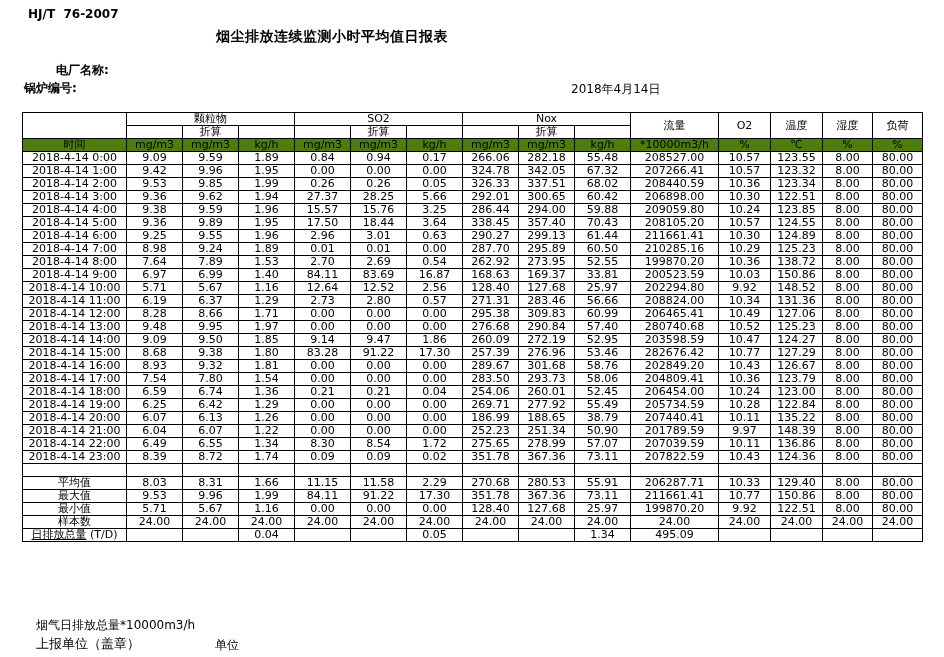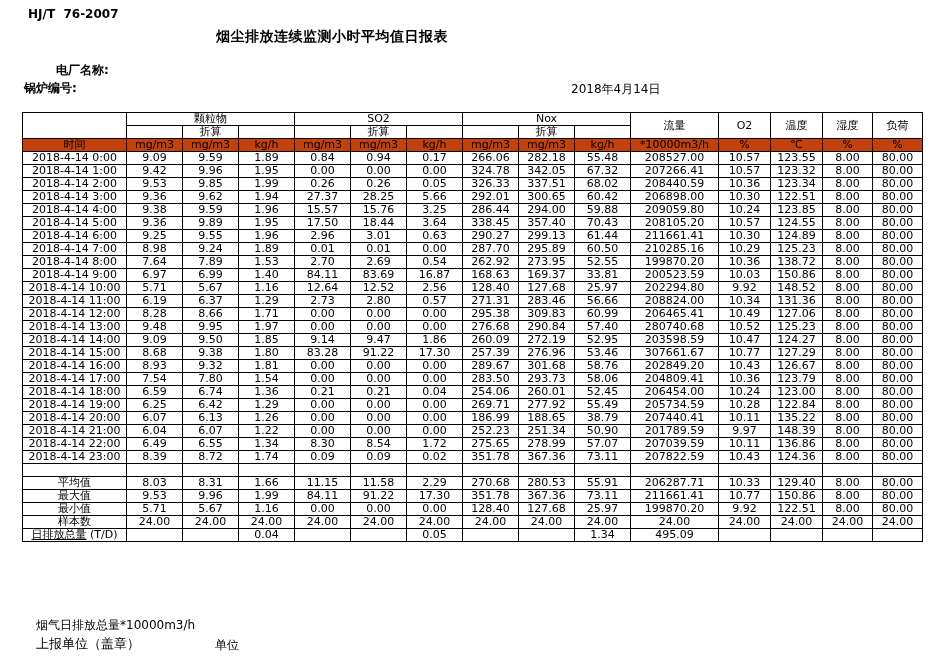--- a/index.html
+++ b/index.html
@@ -23,21 +23,21 @@
   }
   #report-table th, #report-table td {
     border:1px solid #000; padding:0 3px;
     font-weight:normal; font-size:11px; line-height:12px;
     overflow:hidden; white-space:nowrap; text-align:center;
     height:13px;
   }
   tr.hdr-group th { height:13px; }
   tr.hdr-sub th { height:13px; }
   tr.hdr-units th { height:20px; }
-  .green { background:#c2410c; }
+  .green { background:#4d7c0f; }
   td.num { text-align:right; padding-right:4px; }
   td.time-cell { text-align:right; padding-right:4px; }
   td.sum-label { text-align:right; padding-right:2px; }
   tr.empty-row td { height:19px; }
   td.total-label { text-align:left; overflow:visible; padding-left:0;margin-left:36px; }
   td.total-label .u { text-decoration:underline; }
 
   #footer-flue { left:36px; top:617px; font-size:12px; }
   #footer-report-unit { left:36px; top:635px; font-size:13px; }
   #footer-unit { left:215px; top:637px; font-size:12px; }
@@ -372,21 +372,21 @@
           <td class="time-cell">2018-4-14 15:00</td>
           <td class="num">8.68</td>
           <td class="num">9.38</td>
           <td class="num">1.80</td>
           <td class="num">83.28</td>
           <td class="num">91.22</td>
           <td class="num">17.30</td>
           <td class="num">257.39</td>
           <td class="num">276.96</td>
           <td class="num">53.46</td>
-          <td class="num">307661.67</td>
+          <td class="num">282676.42</td>
           <td class="num">10.77</td>
           <td class="num">127.29</td>
           <td class="num">8.00</td>
           <td class="num">80.00</td>
         </tr>
         <tr>
           <td class="time-cell">2018-4-14 16:00</td>
           <td class="num">8.93</td>
           <td class="num">9.32</td>
           <td class="num">1.81</td>

